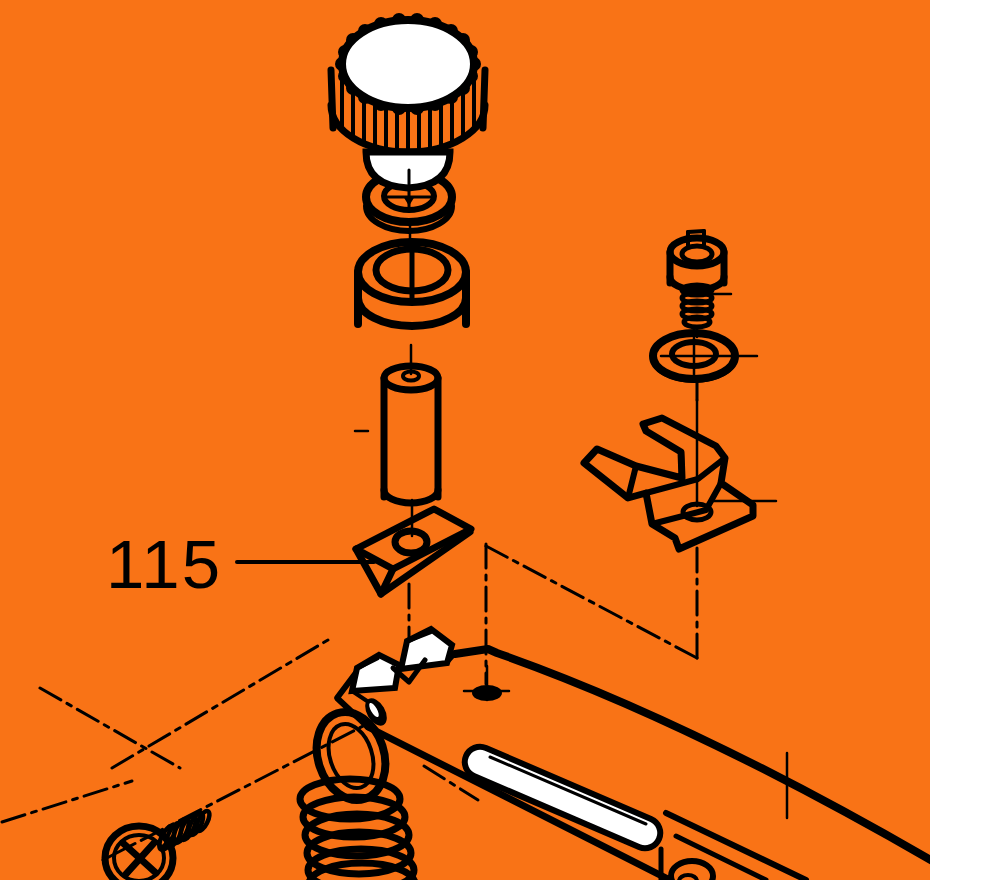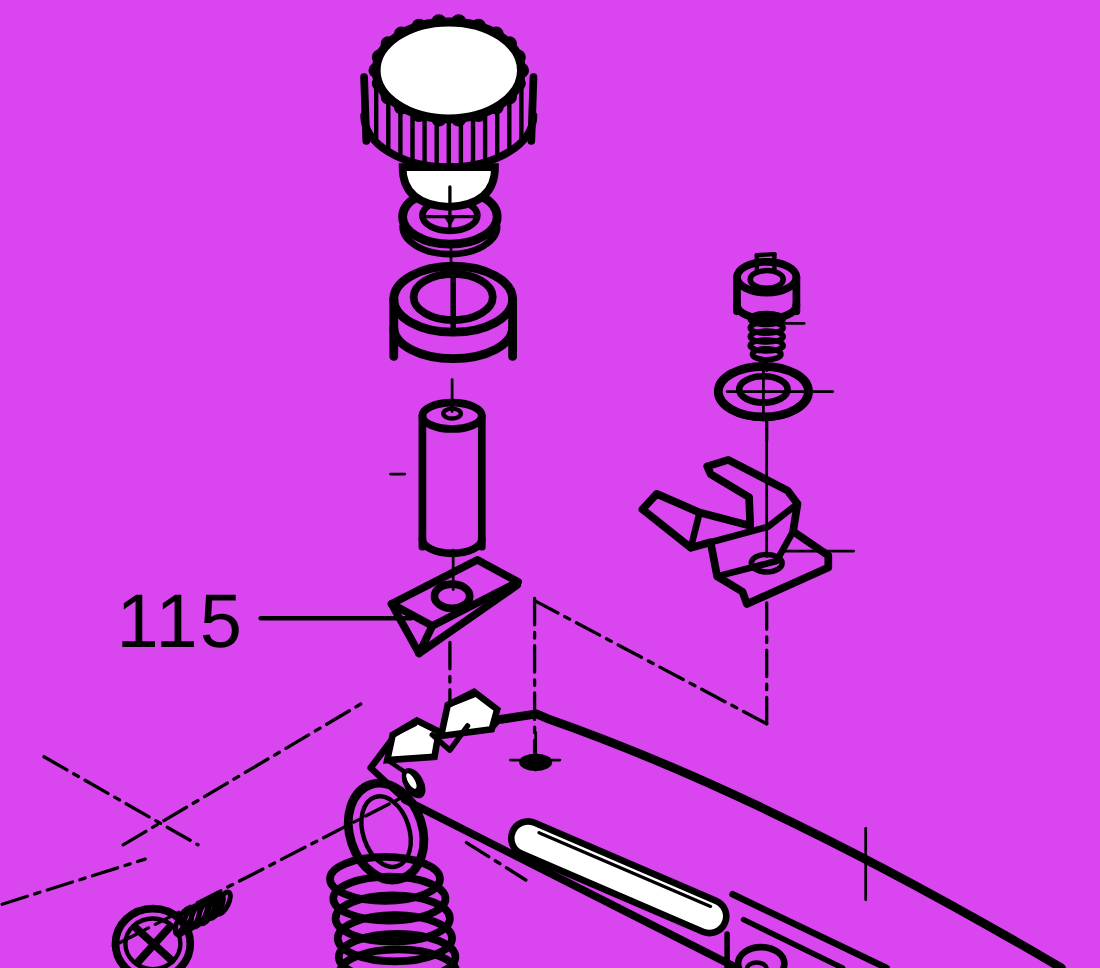--- a/index.html
+++ b/index.html
@@ -1,16 +1,16 @@
 <!DOCTYPE html>
 <html><head>
 <meta charset="utf-8">
 <style>
   html,body{margin:0;padding:0;background:#fff;}
-  .stage{position:relative;width:1000px;height:880px;background:#d946ef;overflow:hidden;
+  .stage{position:relative;width:930px;height:880px;background:#f97316;overflow:hidden;
          font-family:"Liberation Sans",sans-serif;}
   svg{position:absolute;left:0;top:0;}
   .ink{stroke:#000;fill:none;stroke-linecap:round;stroke-linejoin:round;}
   .callout-text{font-family:"Liberation Sans",sans-serif;font-weight:400;fill:#000;}
 </style>
 </head>
 <body>
 
 <div class="stage">
 <svg width="1000" height="880" viewBox="0 0 1000 880">

